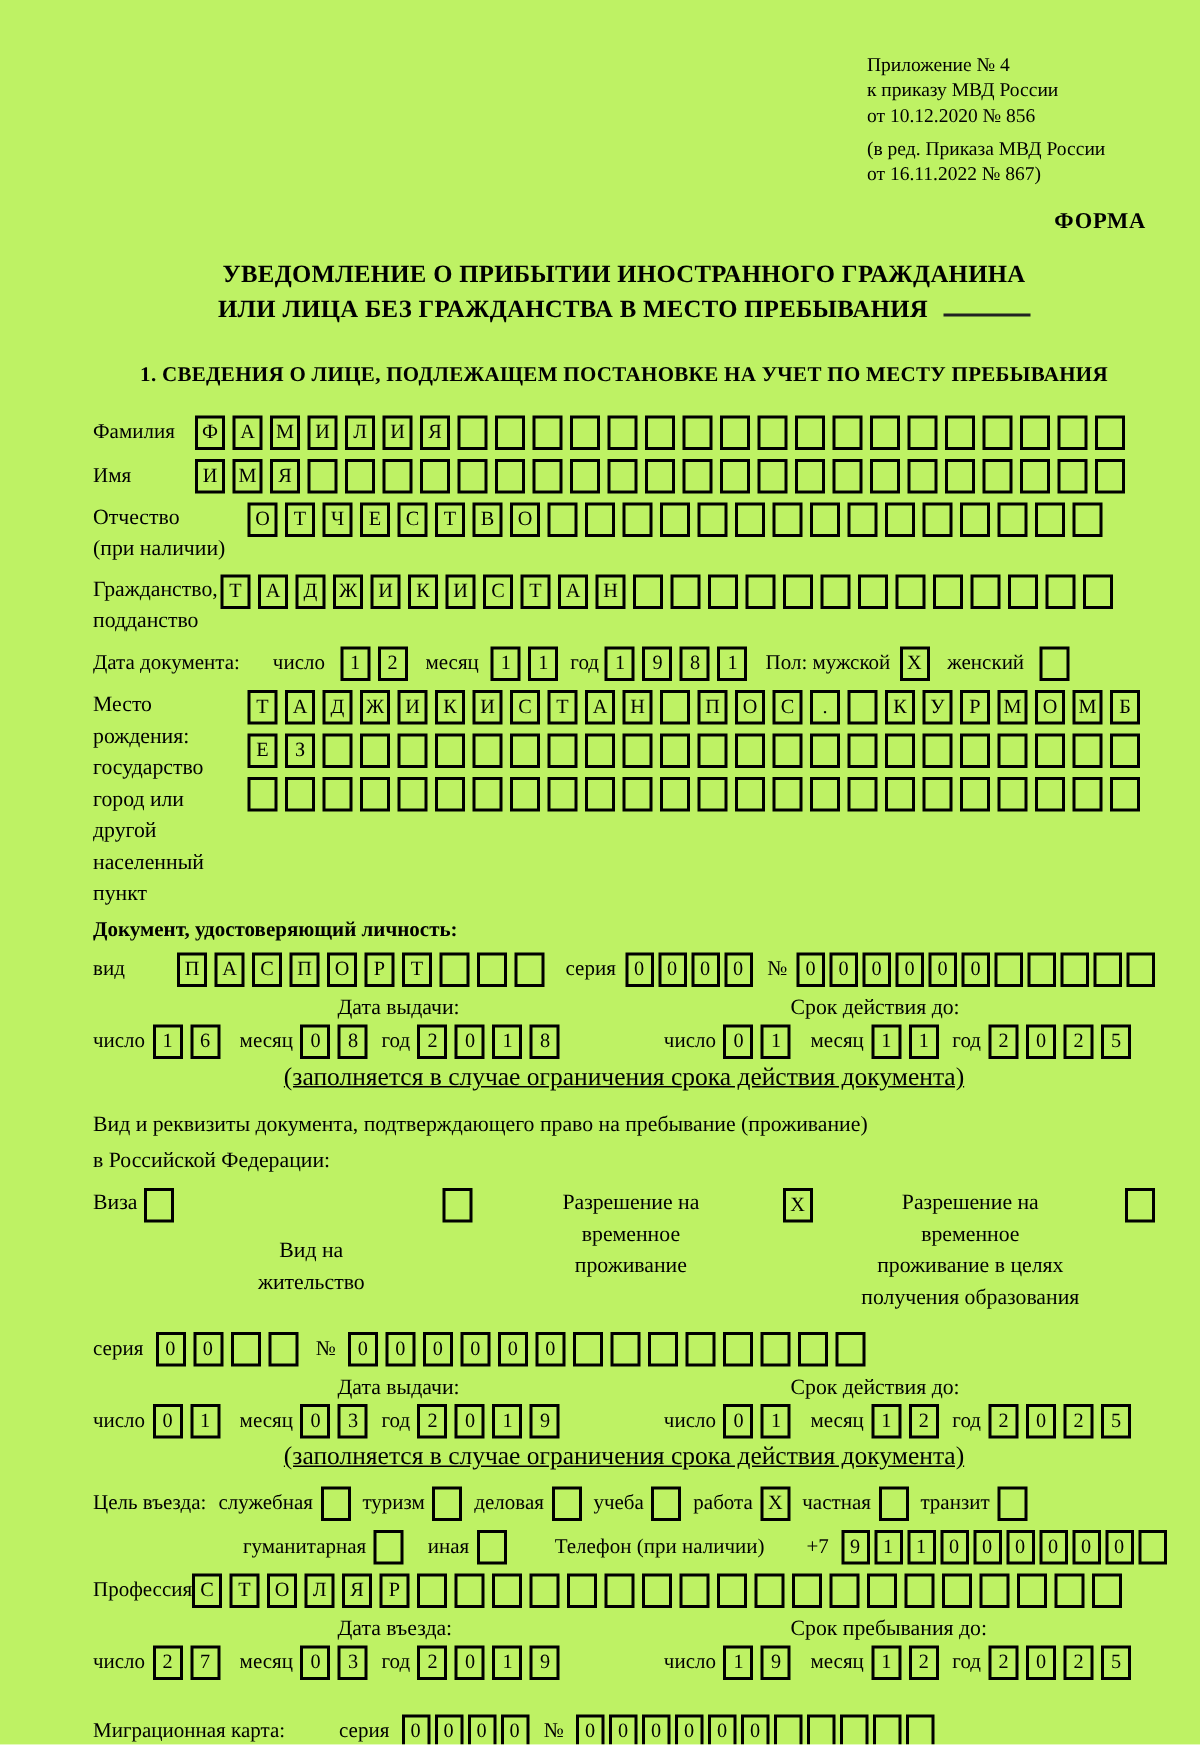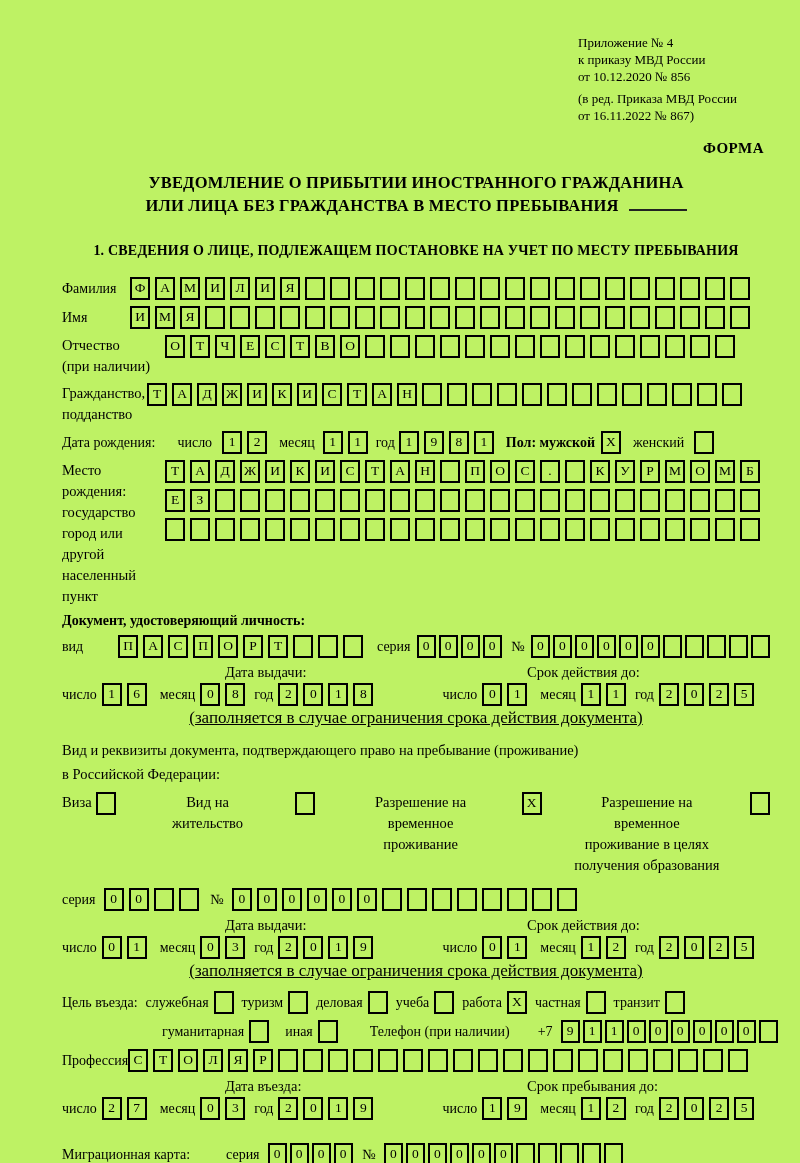--- a/index.html
+++ b/index.html
@@ -186,39 +186,39 @@
         <span class="cell"></span>
         <span class="cell"></span>
         <span class="cell"></span>
         <span class="cell"></span>
         <span class="cell"></span>
         <span class="cell"></span>
       </span>
   </div>
 
   <div class="fl" style="margin-top:4px;">
-    <span class="lbl" style="margin-right:22px;">Дата рождения:</span>
+    <span class="lbl" style="margin-right:22px;">Дата документа:</span>
     <span class="lbl mr10">число</span>
     <span class="cr">
         <span class="cell">1</span>
         <span class="cell">2</span>
       </span>
     <span class="lbl" style="margin:0 8px 0 12px;">месяц</span>
     <span class="cr">
         <span class="cell">1</span>
         <span class="cell">1</span>
       </span>
     <span class="lbl" style="margin:0 4px 0 8px;">год</span>
     <span class="cr">
         <span class="cell">1</span>
         <span class="cell">9</span>
         <span class="cell">8</span>
         <span class="cell">1</span>
       </span>
-    <span class="lbl ml12" style="margin-right:6px;font-weight:bold;">Пол: мужской</span>
+    <span class="lbl ml12" style="margin-right:6px;">Пол: мужской</span>
     <span class="cr">
         <span class="cell">X</span>
       </span>
     <span class="lbl ml12" style="margin-right:10px;">женский</span>
     <span class="cr">
         <span class="cell"></span>
       </span>
   </div>
 
   <div class="fl top" style="margin-top:6px;">
@@ -398,21 +398,21 @@
   <div class="para">
     <div>Вид и реквизиты документа, подтверждающего право на пребывание (проживание)</div>
     <div>в Российской Федерации:</div>
   </div>
 
   <div class="visarow">
     <span class="vlabel">Виза</span>
     <span class="cr vbox" style="margin-left:4px;">
         <span class="cell"></span>
       </span>
-    <span class="vlabel" style="margin-left:34px;">Вид на жительство</span>
+    <span class="vlabel" style="margin-left:34px;margin-top:32px;">Вид на жительство</span>
     <span class="cr vbox" style="margin-left:30px;">
         <span class="cell"></span>
       </span>
     <span class="vlabel" style="margin-left:26px;">
       <div>Разрешение на временное</div>
       <div>проживание</div>
     </span>
     <span class="cr vbox" style="margin-left:22px;">
         <span class="cell">X</span>
       </span>

